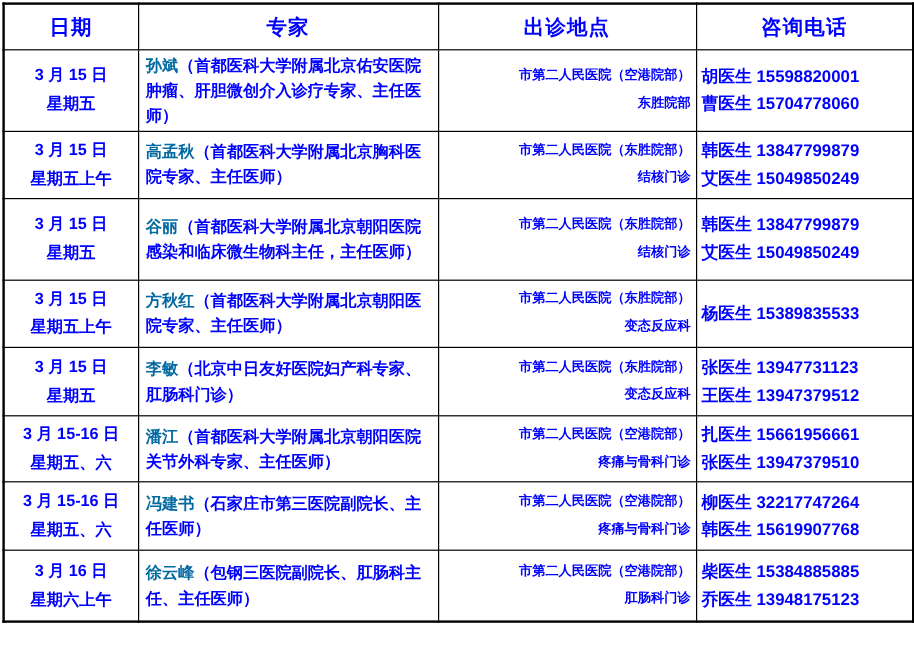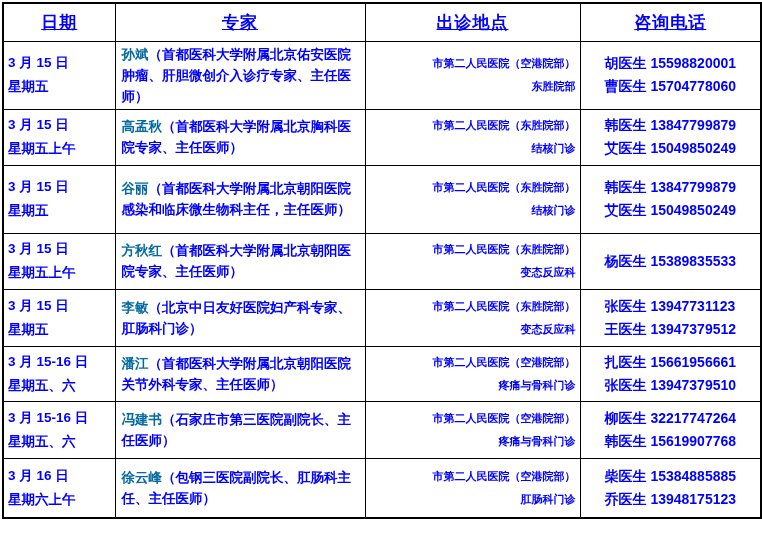--- a/index.html
+++ b/index.html
@@ -26,49 +26,49 @@
     font-weight: bold;
     color: #0000FF;
     box-sizing: border-box;
     overflow: hidden;
   }
   .schedule-table th {
     font-size: 17px;
     height: 38px;
     text-align: center;
     letter-spacing: 1px;
-    text-decoration: underline;
   }
   .col-date   { width: 112px; }
   .col-expert { width: 250px; }
   .col-loc    { width: 215px; }
   .col-phone  { width: 181px; }
 
   td.date-cell {
+    text-align: center;
     font-size: 13.5px;
     line-height: 24px;
   }
   td.expert-cell {
     text-align: left;
     font-size: 13.5px;
     line-height: 21px;
     padding-left: 6px;
     padding-right: 3px;
   }
   td.expert-cell .expert-name { color: #0369a1; }
   td.loc-cell {
     text-align: right;
     font-size: 11px;
     line-height: 23px;
   }
   td.phone-cell {
     text-align: left;
     font-size: 14px;
     line-height: 23px;
-    padding-left: 24px;
+    padding-left: 4px;
   }
 </style>
 </head>
 <body>
 
 <table class="schedule-table">
   <colgroup>
     <col class="col-date">
     <col class="col-expert">
     <col class="col-loc">

